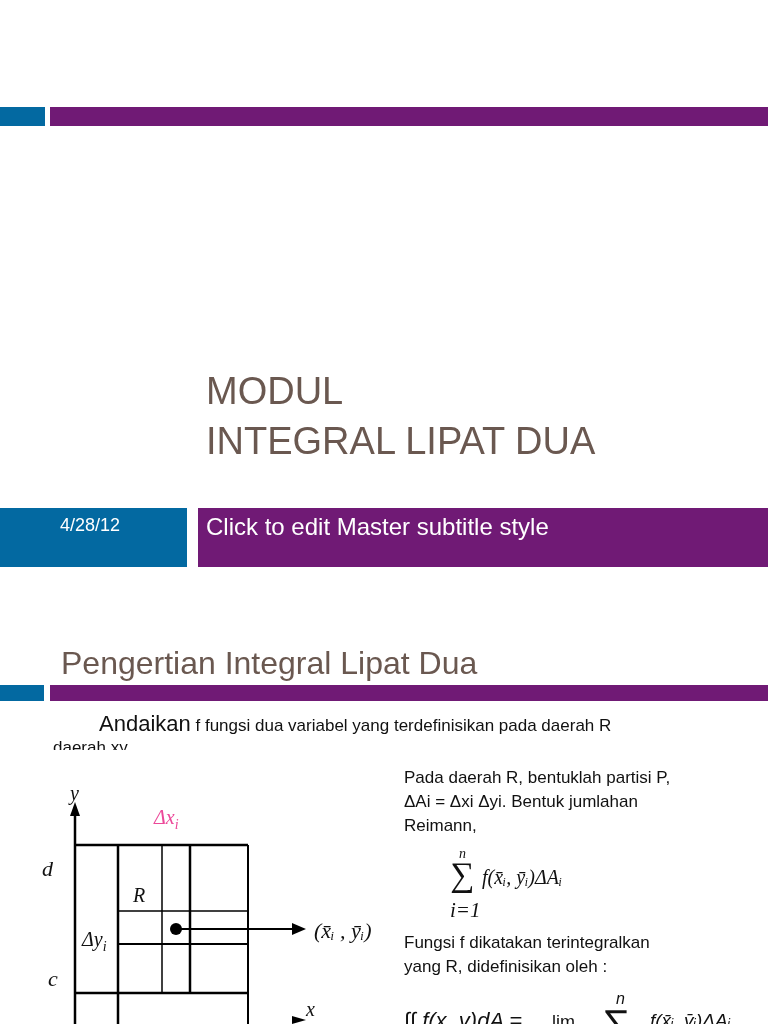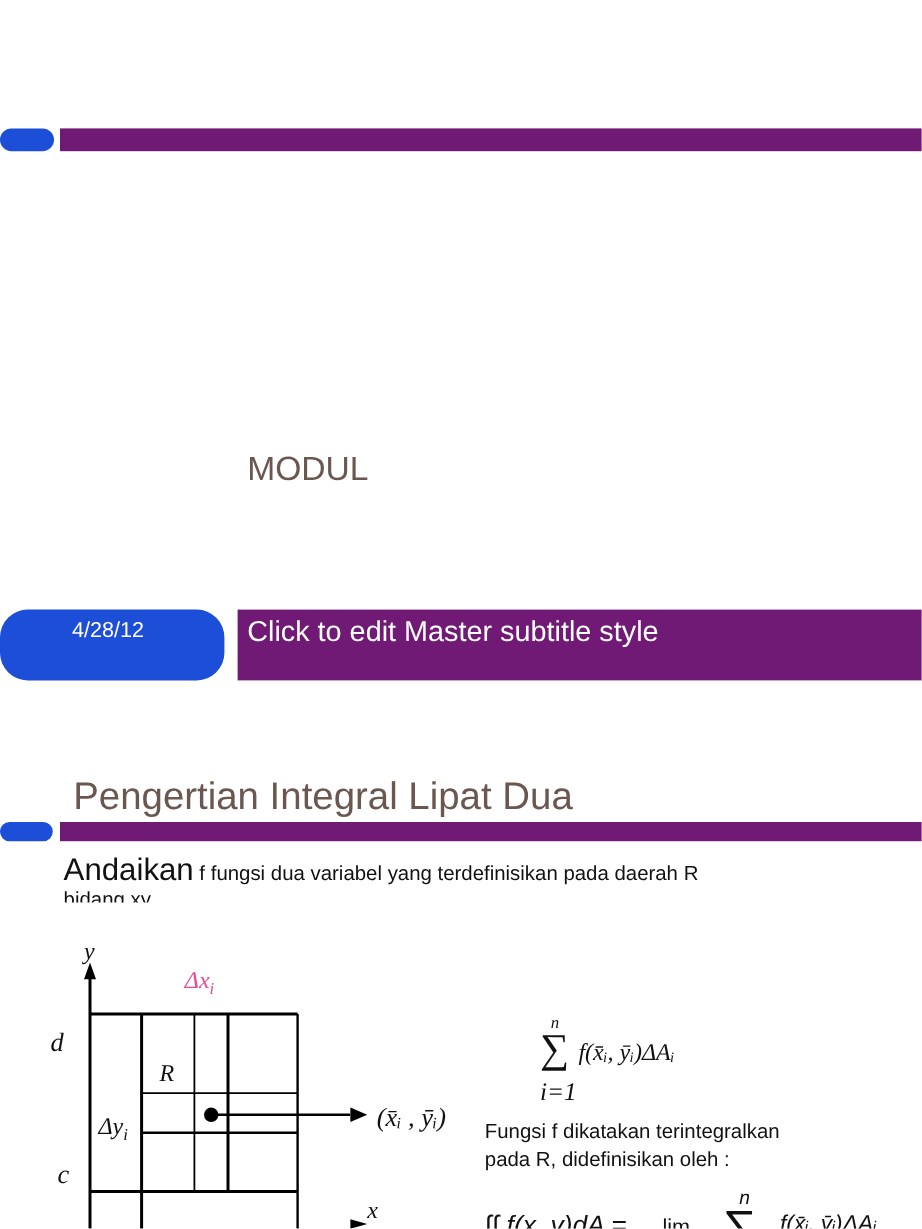--- a/index.html
+++ b/index.html
@@ -1,64 +1,70 @@
 <!DOCTYPE html>
 <html><head>
 <meta charset="utf-8">
 <style>
   html, body { margin:0; padding:0; }
   body { width:768px; height:1024px; position:relative; overflow:hidden; background:#ffffff; font-family:"Liberation Sans", sans-serif; }
   .abs { position:absolute; }
-  .bar-orange { background:#1d4ed8;border-radius:23px; }
+  .bar-orange { background:#0369a1; }
   .bar-blue { background:#701a75;padding-left:43px; }
   .title-text { color:#6a5850; font-family:"Liberation Sans", sans-serif; font-weight:normal; white-space:nowrap; }
   .body-text { color:#111; font-family:"Liberation Sans", sans-serif; white-space:nowrap; }
   .serif { font-family:"Liberation Serif", serif; font-style:italic; color:#111; }
   .slide { position:absolute; left:0; width:768px; background:#fff; }
 </style>
 </head>
 <body>
 
 <div class="slide" style="top:0; height:600px;">
   <div class="abs bar-orange" style="left:0; top:107px; width:45px; height:19px;"></div>
   <div class="abs bar-blue" style="left:50px; top:107px; width:718px; height:19px;"></div>
 
-  <div class="abs title-text" style="left:206px; top:366px; font-size:28px; line-height:50px;">
+  <div class="abs title-text" style="left:206px; top:366px; font-size:38px; line-height:50px;">
     <div>MODUL</div>
+    <div>INTEGRAL LIPAT DUA</div>
   </div>
 
   <div class="abs bar-orange" style="left:0; top:508px; width:187px; height:59px;">
     <div style="position:absolute; left:60px; top:7px; color:#fff; font-size:18px; font-family:'Liberation Sans', sans-serif;">4/28/12</div>
   </div>
   <div class="abs bar-blue" style="left:198px; top:508px; width:570px; height:59px;">
     <div style="position:absolute; left:8px; top:5px; color:#fff; font-size:24px; font-family:'Liberation Sans', sans-serif; white-space:nowrap;">Click to edit Master subtitle style</div>
   </div>
 </div>
 
 <div class="slide" style="top:610px; height:414px;">
   <div class="abs title-text" style="left:61px; top:28px; font-size:32px; line-height:50px;">Pengertian Integral Lipat Dua</div>
   <div class="abs bar-orange" style="left:0; top:75px; width:44px; height:16px;"></div>
   <div class="abs bar-blue" style="left:50px; top:75px; width:718px; height:16px;"></div>
 
   <div class="abs body-text" style="left:53px; top:103px; font-size:17px; line-height:22px;">
-    <div><span style="font-size:26px;">Andaikan</span><span> f fungsi dua variabel yang terdefinisikan pada daerah R</span></div>
-    <div style="height:13px; overflow:hidden;">bidang xy</div>
+    <div><span style="font-size:22px;margin-left:46px;">Andaikan</span><span> f fungsi dua variabel yang terdefinisikan pada daerah R</span></div>
+    <div style="height:13px; overflow:hidden;">daerah xy</div>
   </div>
 
+  <div class="abs body-text" style="left:404px; top:156px; font-size:17px; line-height:24px;">
+    <div>Pada daerah R, bentuklah partisi P,</div>
+    <div>ΔAi = Δxi Δyi. Bentuk jumlahan</div>
+    <div>Reimann,</div>
+  </div>
 
   <div class="abs" style="left:448px; top:236px; width:200px; height:80px;">
     <span class="serif" style="position:absolute; left:11px; top:0; font-size:14px;">n</span>
     <span style="position:absolute; left:2px; top:10px; font-size:34px; font-family:'Liberation Serif', serif; color:#111;">∑</span>
     <span class="serif" style="position:absolute; left:2px; top:52px; font-size:21px;">i=1</span>
     <span class="serif" style="position:absolute; left:34px; top:20px; font-size:20px; white-space:nowrap;">f(x̄ᵢ, ȳᵢ)ΔAᵢ</span>
   </div>
 
   <div class="abs body-text" style="left:404px; top:321px; font-size:17px; line-height:24px;">
     <div>Fungsi f dikatakan terintegralkan</div>
-    <div>pada R, didefinisikan oleh :</div>
+    <div>yang R, didefinisikan oleh :</div>
   </div>
 
   <div class="abs" style="left:404px; top:384px; width:364px; height:30px; overflow:hidden;">
     <span style="position:absolute; left:0; top:14px; font-size:22px; font-family:'Liberation Sans', sans-serif; font-style:italic; color:#111; white-space:nowrap;">∫∫ f(x, y)dA = </span>
     <span style="position:absolute; left:148px; top:18px; font-size:18px; color:#111;">lim</span>
     <span style="position:absolute; left:212px; top:-4px; font-size:16px; font-style:italic; color:#111;">n</span>
     <span style="position:absolute; left:198px; top:8px; font-size:40px; color:#111;">∑</span>
     <span style="position:absolute; left:246px; top:16px; font-size:19px; font-style:italic; color:#111; white-space:nowrap;">f(x̄ᵢ, ȳᵢ)ΔAᵢ</span>
   </div>
 

